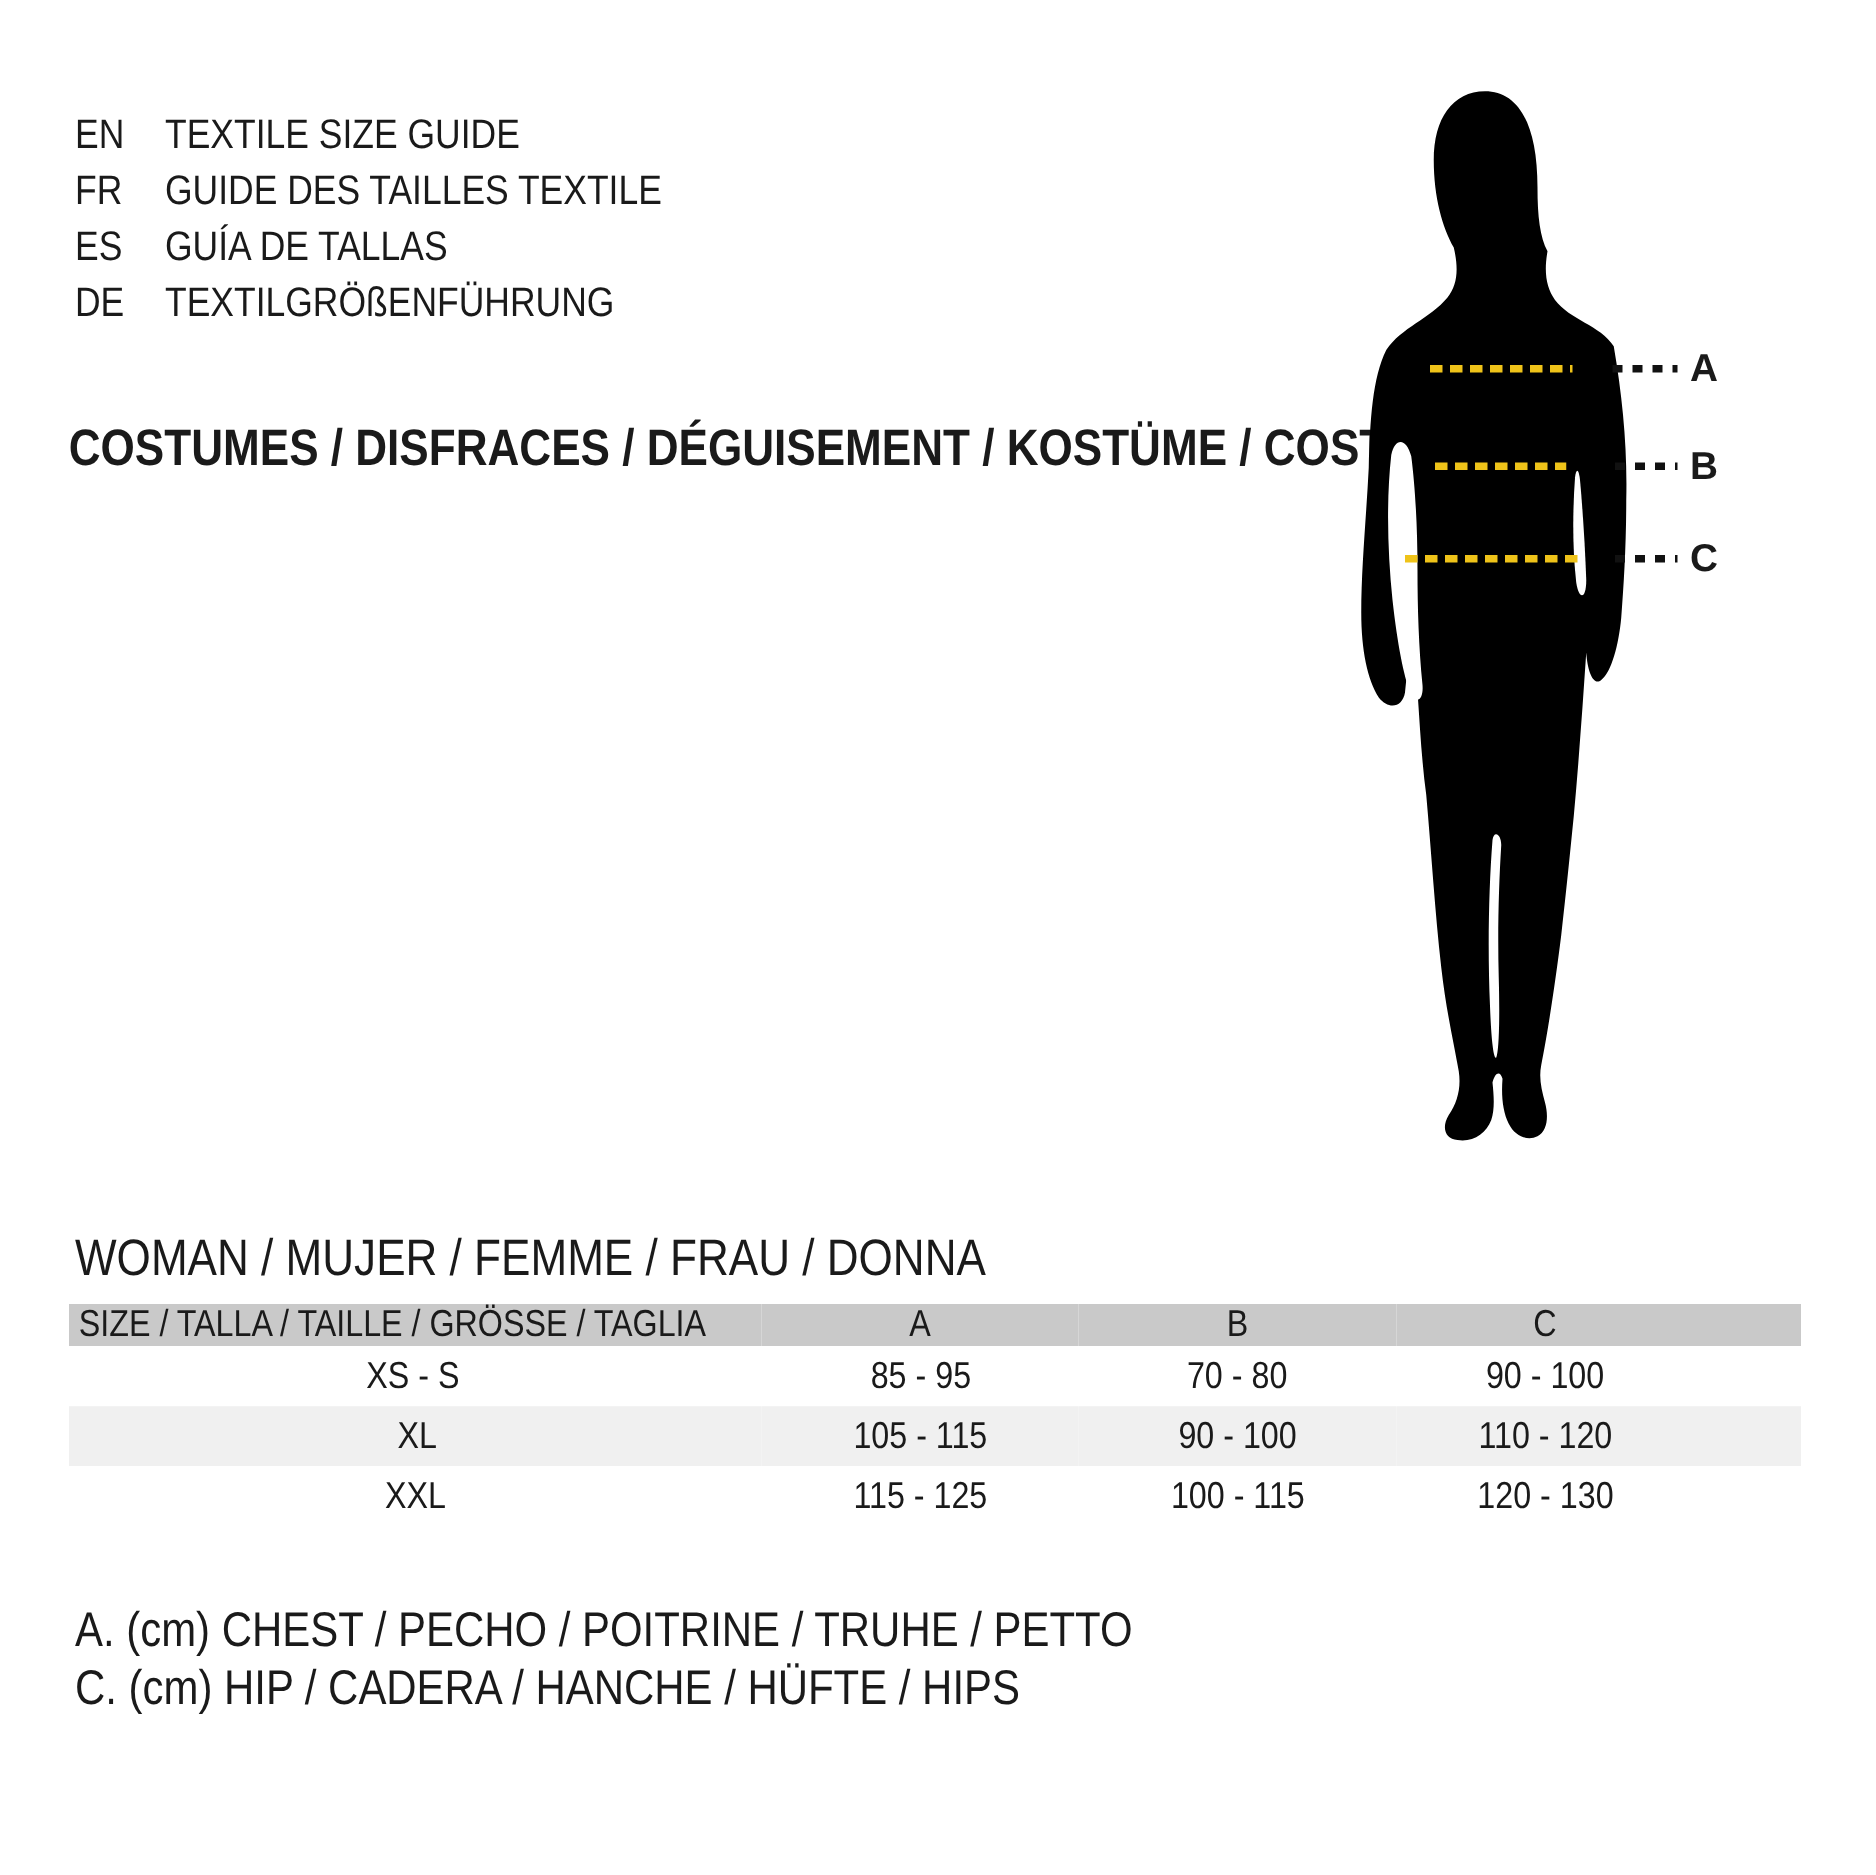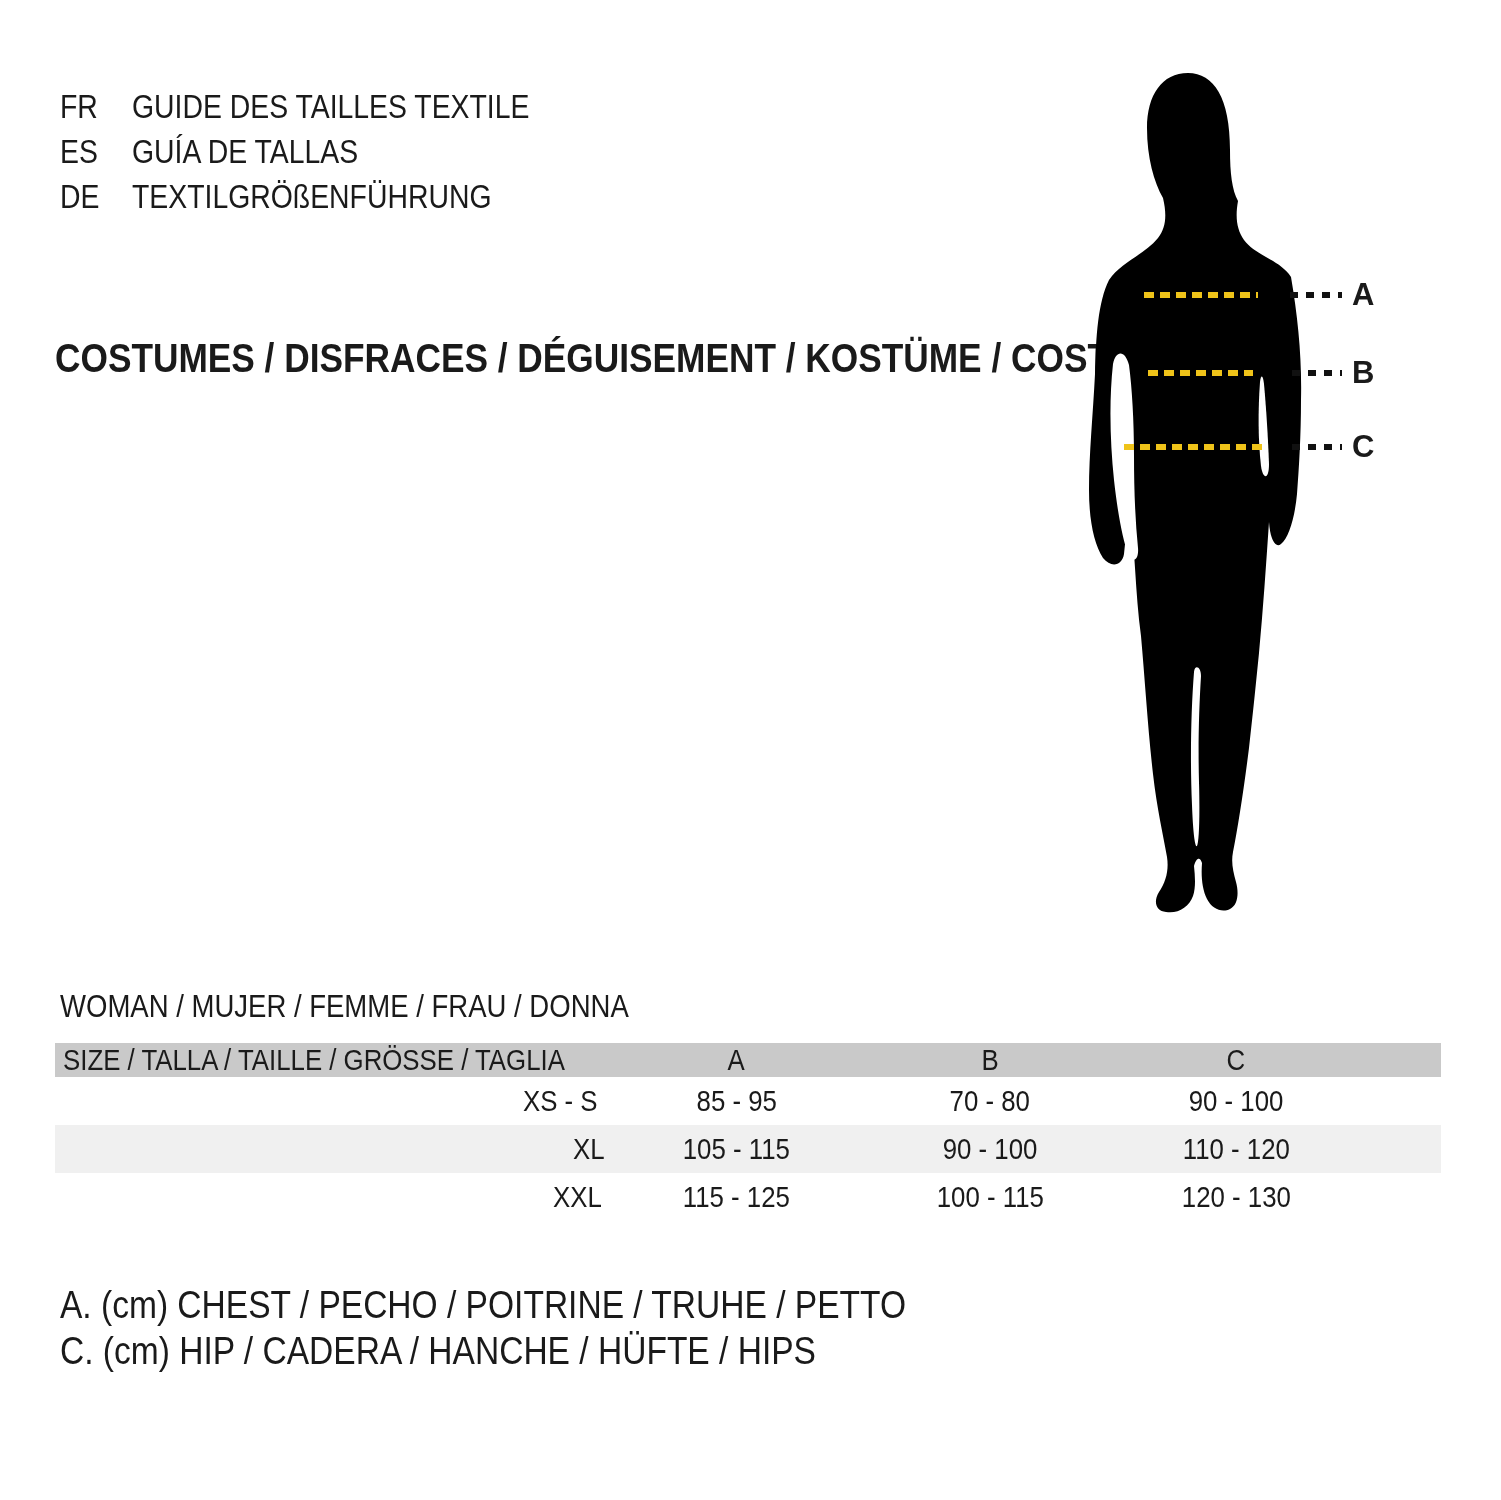--- a/index.html
+++ b/index.html
@@ -19,39 +19,43 @@
   .category-title{position:absolute;left:55px;top:336px;height:45px;line-height:45px;
     font-size:41px;font-weight:bold;}
 
   .figure-wrap{position:absolute;left:1050px;top:70px;width:400px;height:880px;}
   .figure-wrap svg{display:block;width:400px;height:880px;}
 
   .marker-label{position:absolute;left:1352px;transform:translateY(-50%);
     font-size:31px;font-weight:bold;}
   .marker-a{top:295px;} .marker-b{top:373px;} .marker-c{top:447px;}
 
-  .section-title{position:absolute;left:60px;top:990px;height:32px;line-height:32px;font-size:32px;}
+  .section-title{position:absolute;left:60px;top:990px;height:32px;line-height:32px;font-size:41px;}
 
   .size-table{position:absolute;left:55px;top:1043px;width:1386px;
     border-collapse:collapse;font-size:30px;table-layout:fixed;}
   .size-table th,.size-table td{padding:0;font-weight:normal;text-align:center;overflow:hidden;}
   .size-table thead tr{height:34px;background:#c9c9c9;}
   .size-table tbody tr{height:48px;}
   .size-table tbody tr:nth-child(even){background:#f0f0f0;}
-  .size-table .c-size{text-align:right;padding-left:8px;}
+  .size-table .c-size{text-align:center;padding-left:8px;}
   .size-table .c-last{padding-right:85px;}
   .col-size{width:40%;} .col-a{width:18.3%;} .col-b{width:18.3%;} .col-c{width:23.4%;}
 
   .legend-block{position:absolute;left:60px;top:1282px;}
   .legend-row{height:46px;line-height:46px;font-size:39px;}
 </style>
 </head>
 <body>
 
 <div class="lang-block">
+  <div class="lang-row">
+    <span class="lang-code"><span class="cond">EN</span></span>
+    <span class="cond">TEXTILE SIZE GUIDE</span>
+  </div>
   <div class="lang-row">
     <span class="lang-code"><span class="cond">FR</span></span>
     <span class="cond">GUIDE DES TAILLES TEXTILE</span>
   </div>
   <div class="lang-row">
     <span class="lang-code"><span class="cond">ES</span></span>
     <span class="cond">GUÍA DE TALLAS</span>
   </div>
   <div class="lang-row">
     <span class="lang-code"><span class="cond">DE</span></span>

